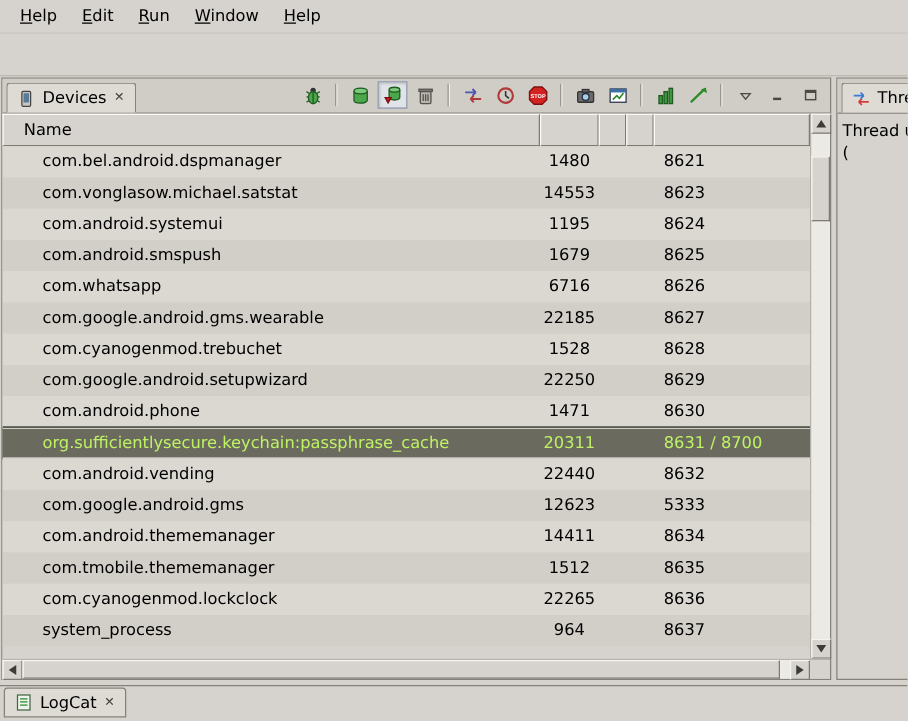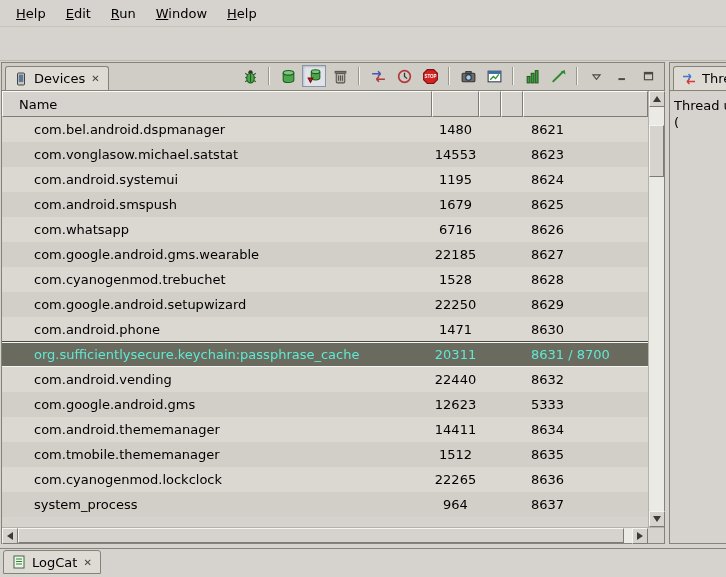--- a/index.html
+++ b/index.html
@@ -44,21 +44,21 @@
   
   .content-row{display:flex;flex:1;min-height:0}
   .table-col{width:646px;display:flex;flex-direction:column;min-width:0}
   .thead{height:26px;display:flex;flex:none}
   .hcell{height:26px;background:#d6d3ce;border-top:1px solid #fbfaf7;border-left:1px solid #fbfaf7;
     border-right:1px solid #7d7b75;border-bottom:1px solid #7d7b75;
     display:flex;align-items:center;padding-left:6px;overflow:hidden;white-space:nowrap}
   .tbody{flex:1;overflow:hidden;background:#d6d3ce}
   .trow{height:25px;display:flex;align-items:center;background:#dbd8d2;cursor:default}
   .trow.alt{background:#d2cfc8}
-  .trow.sel{background:#6b6a5f;color:#5eead4;
+  .trow.sel{background:#6b6a5f;color:#bef264;
     box-shadow:inset 0 1px 0 #f5f5f2, inset 0 -1px 0 #f5f5f2, 0 1px 0 #4a493f, 0 -1px 0 #4a493f}
   .cell{overflow:hidden;white-space:nowrap;height:25px;line-height:25px}
   .c-name{width:430px;padding-left:32px}
   .c-pid{width:47px;text-align:center}
   .c-c1{width:22px}
   .c-c2{width:22px}
   .c-port{flex:1;padding-left:8px}
   .hcell.c-name{padding-left:16px}
 
   

